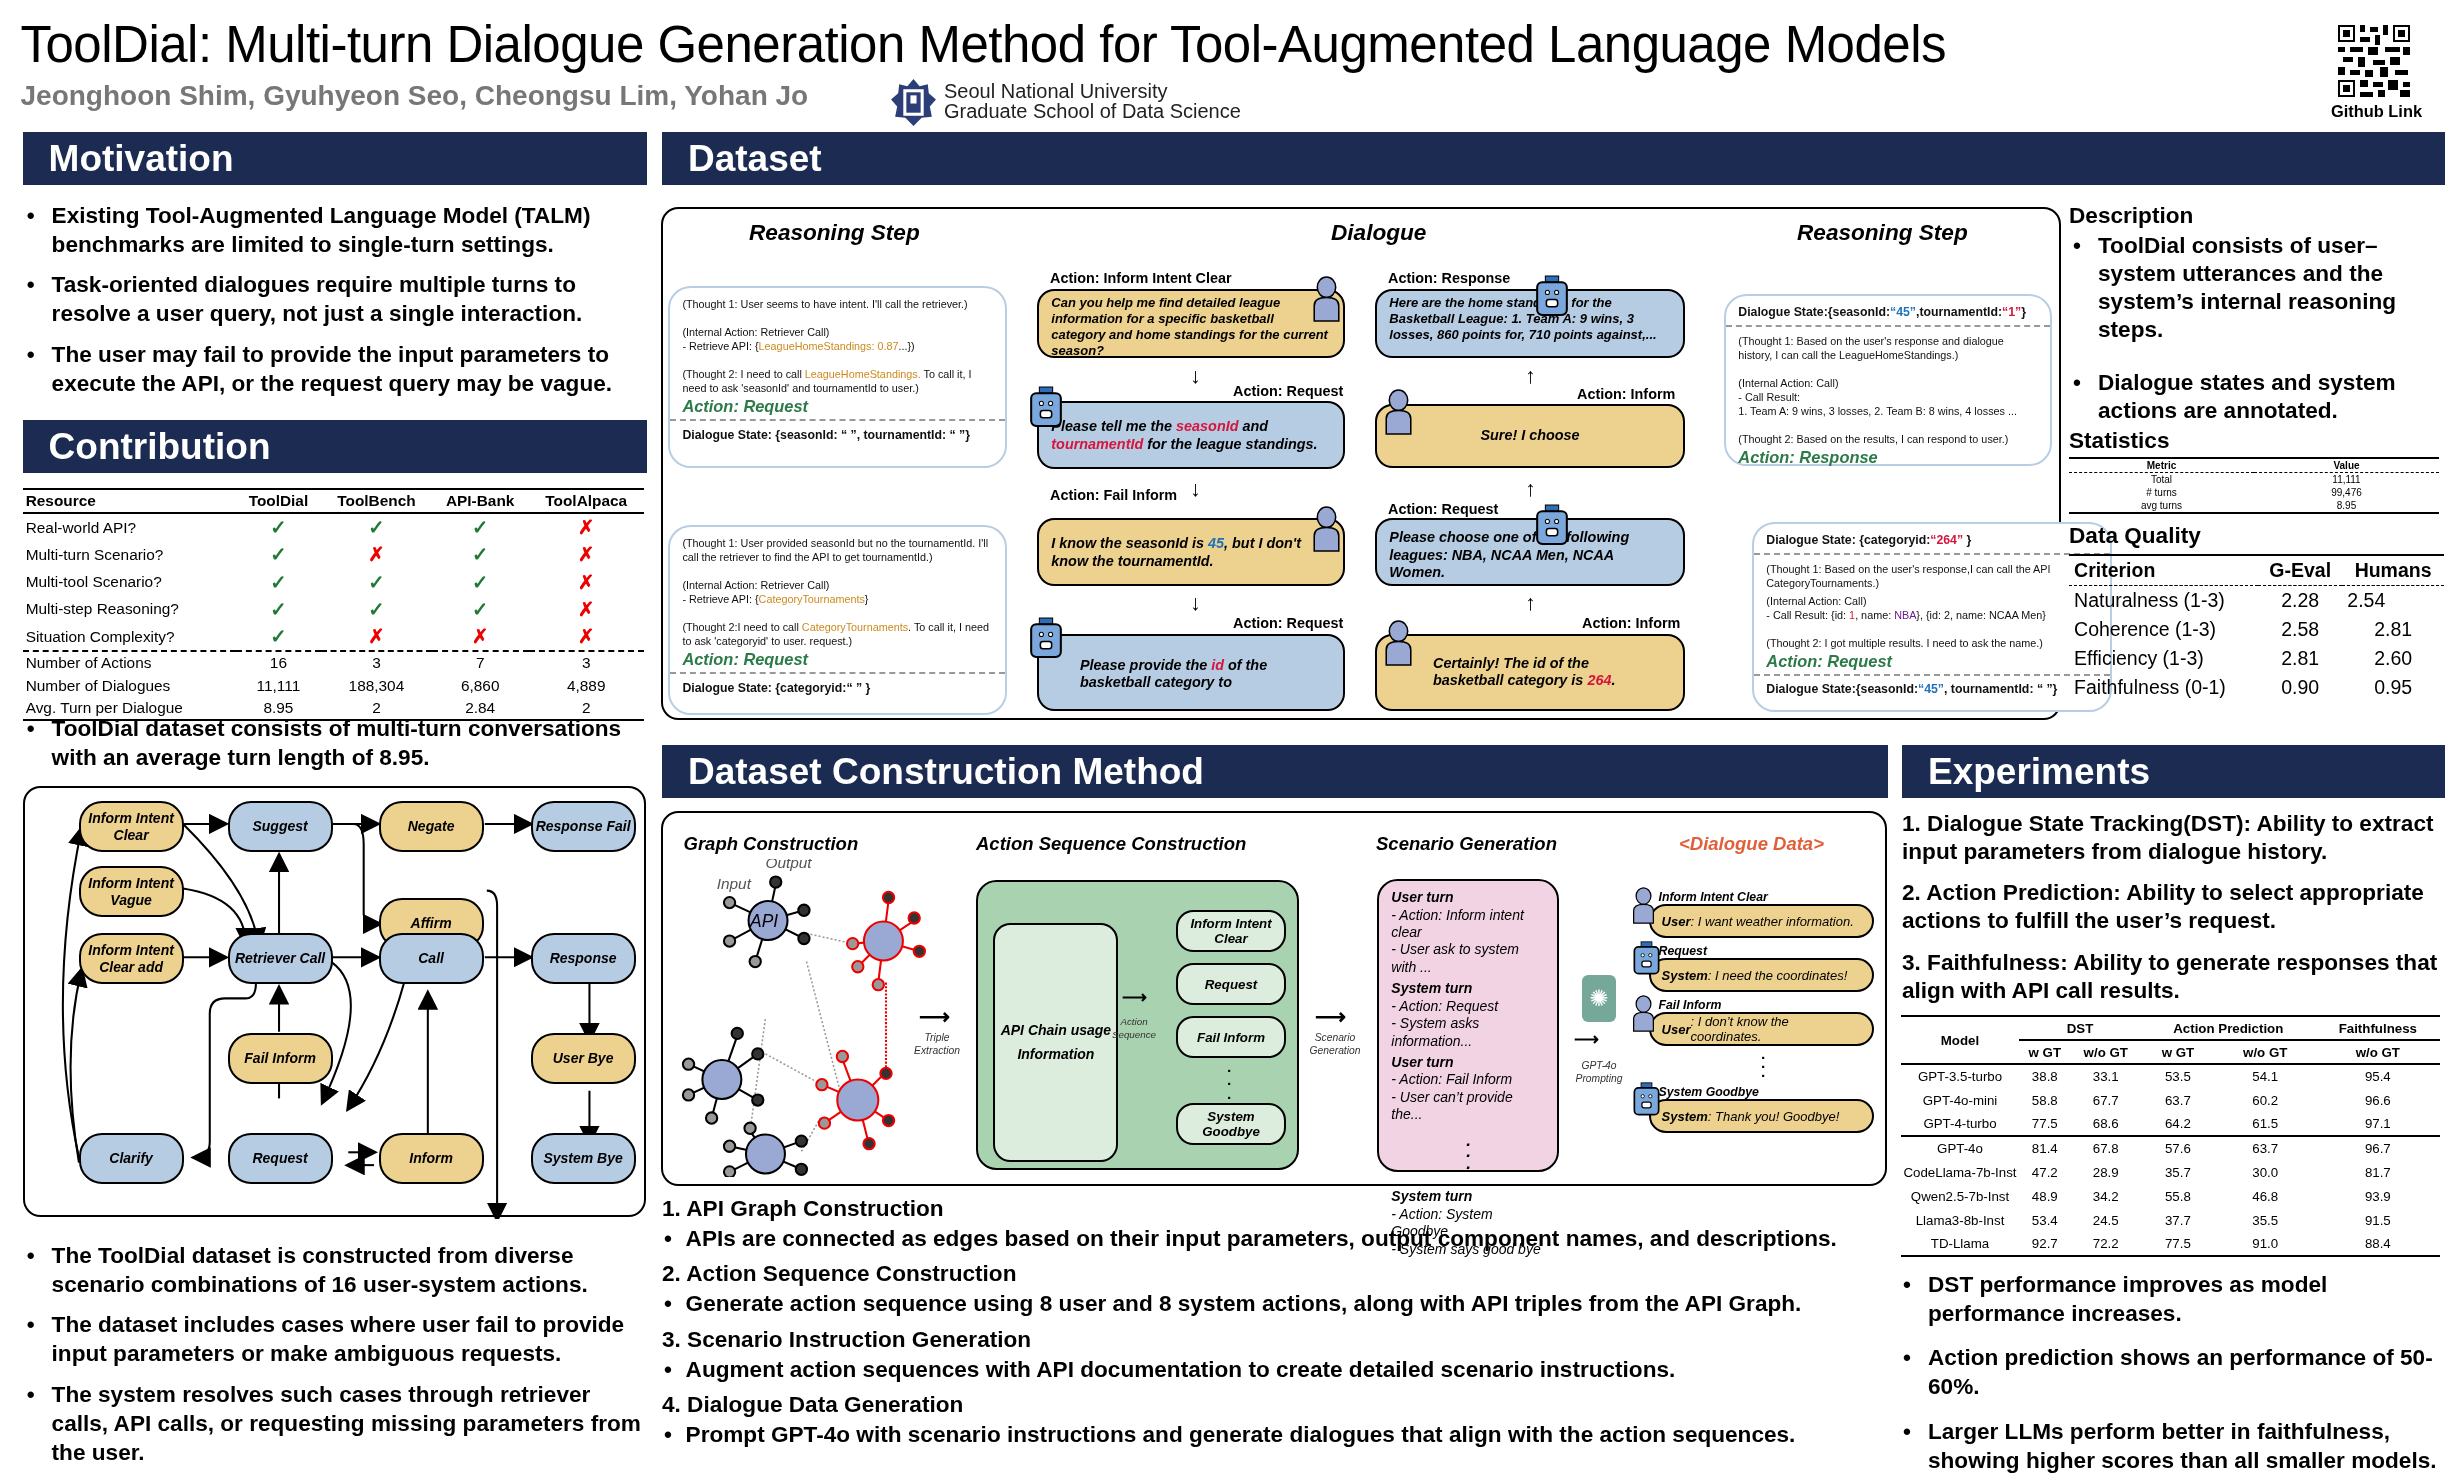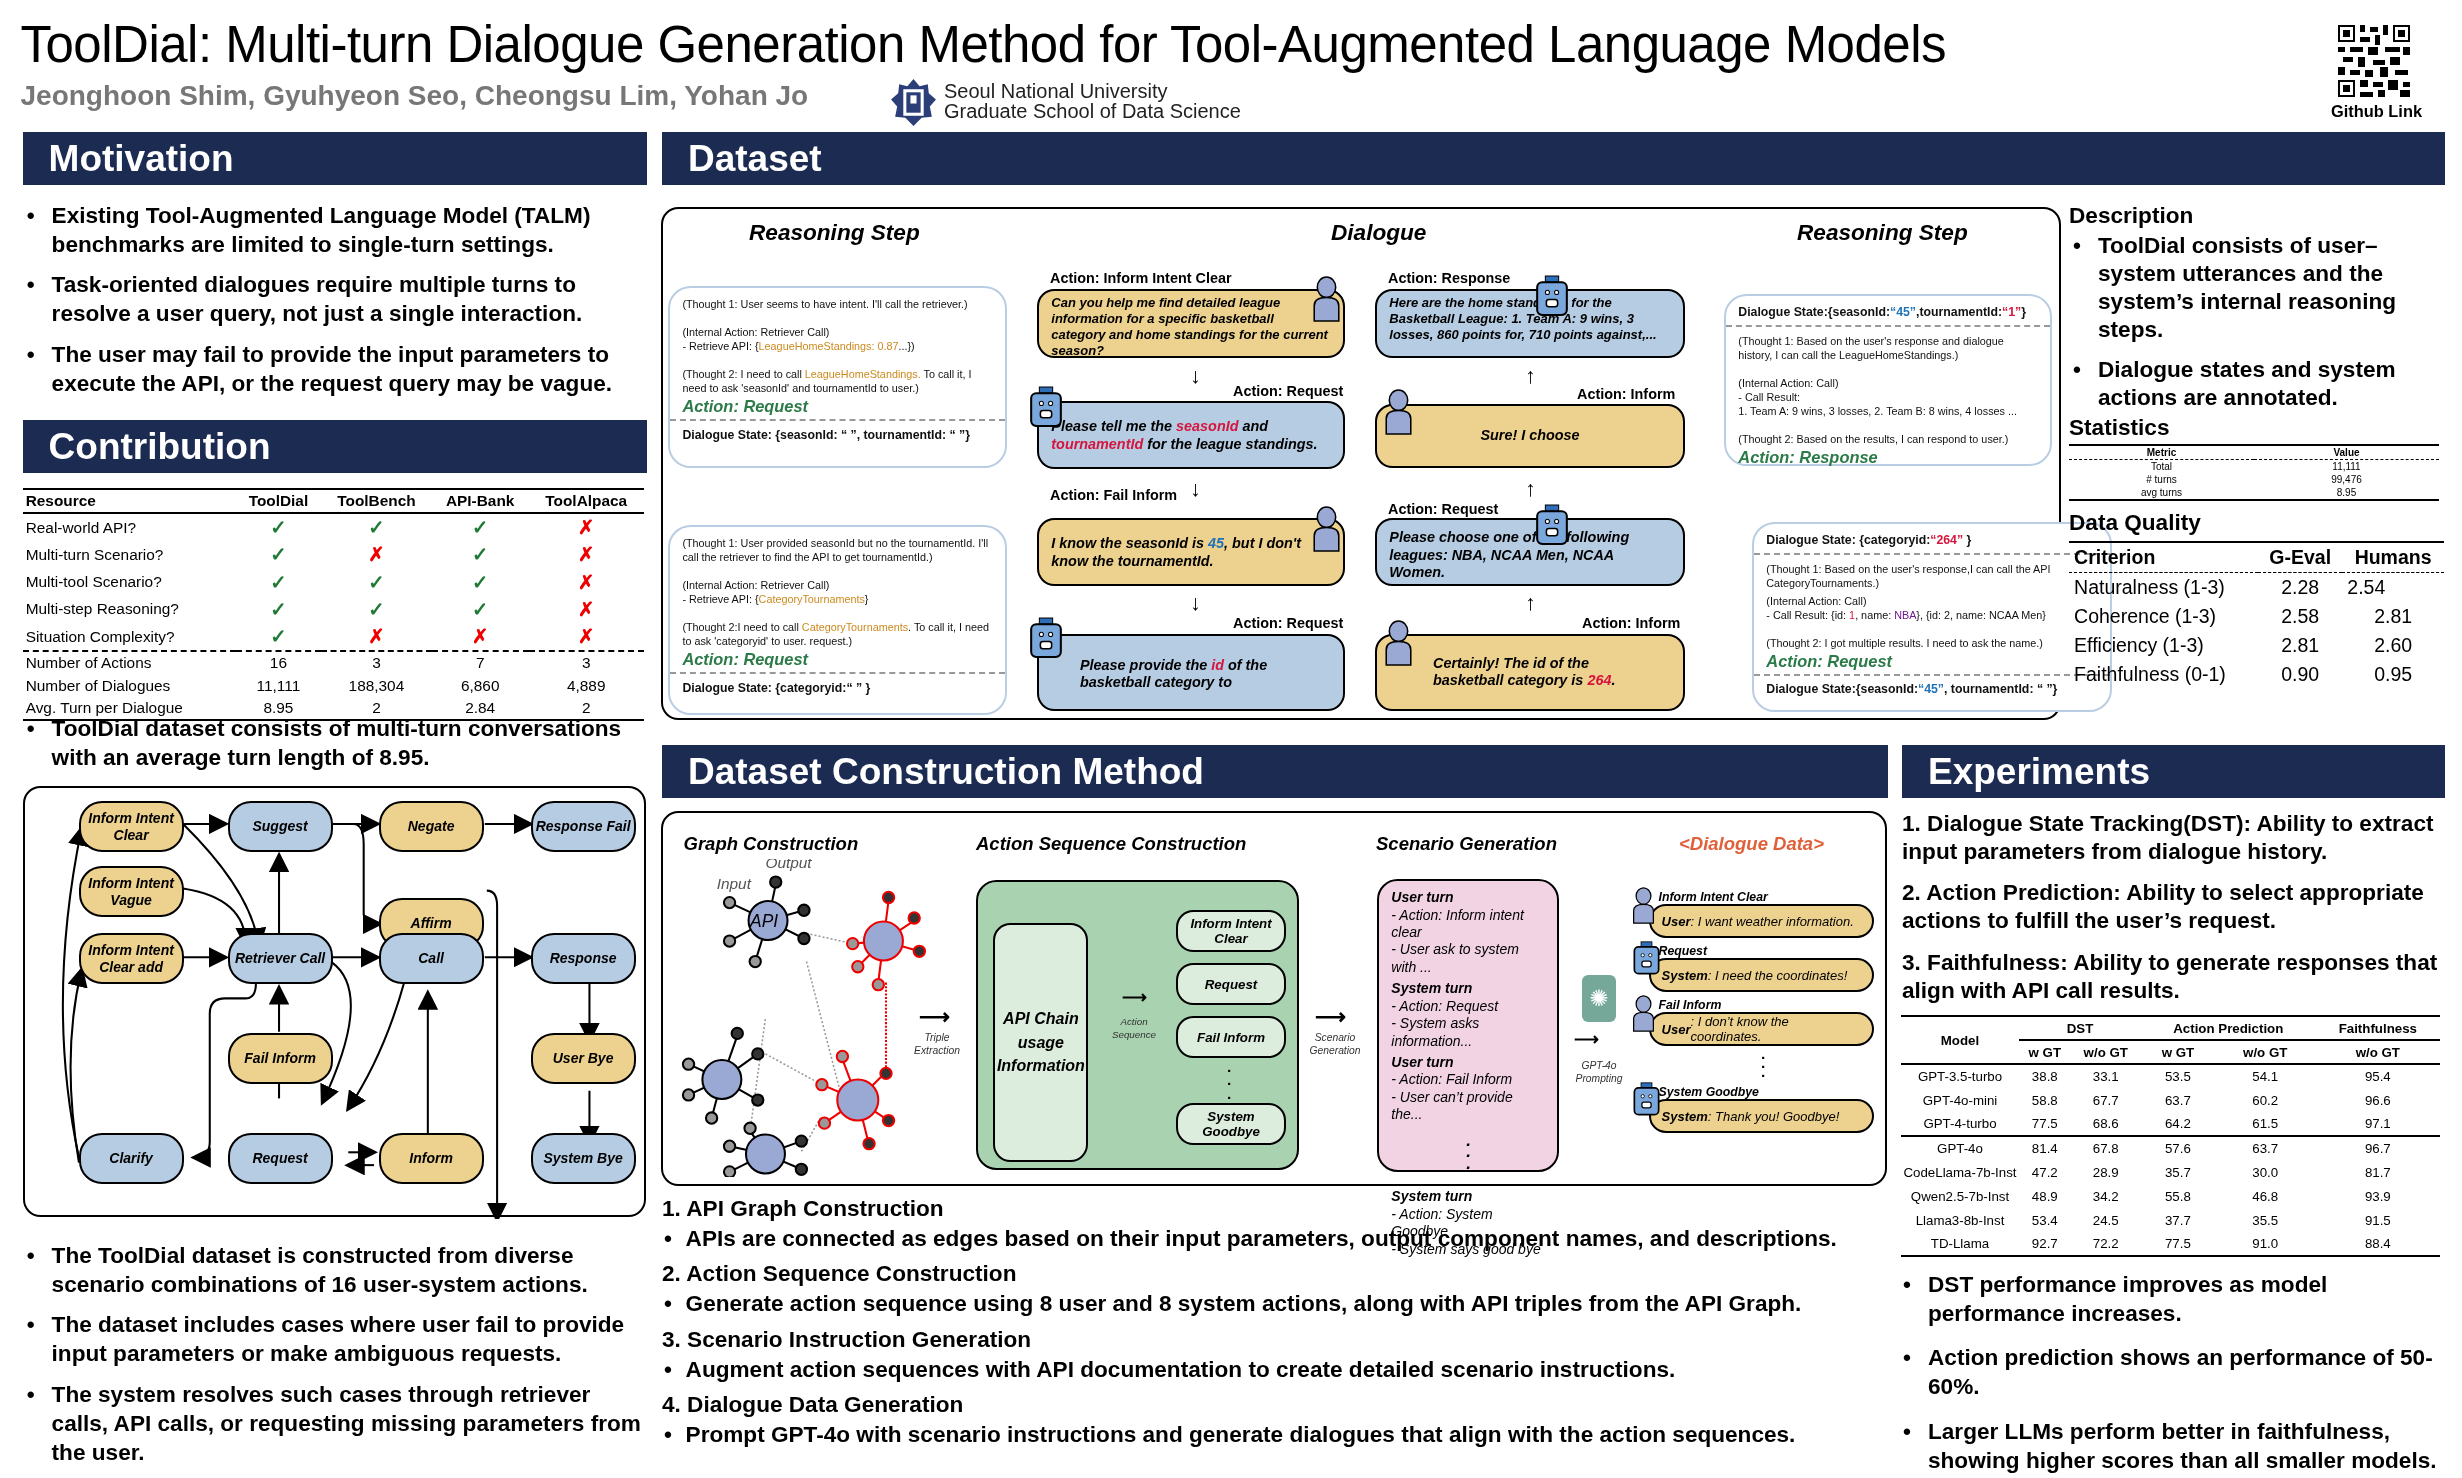--- a/index.html
+++ b/index.html
@@ -370,21 +370,21 @@
     <div>(Thought 2: I got multiple results. I need to ask the name.)</div>
     <div class="act">Action: Request</div>
     <div class="dash"></div>
     <div class="ds"><span>Dialogue State:{seasonId:</span><span class="bl">“45”</span><span>, tournamentId: “ ”}</span></div>
   </div>
 </div>
 
 <div class="abs" style="left:2069px;top:203px;width:380px">
   <div style="font-size:22.6px;font-weight:bold">Description</div>
   <ul class="bul" style="font-size:22.6px;line-height:28px;margin-top:3.1px">
-    <li style="margin-bottom:12px">ToolDial consists of user–system utterances and the system’s internal reasoning steps.</li>
+    <li style="margin-bottom:25px">ToolDial consists of user–system utterances and the system’s internal reasoning steps.</li>
     <li style="margin-bottom:3.1px">Dialogue states and system actions are annotated.</li>
   </ul>
   <div style="font-size:22.6px;font-weight:bold">Statistics</div>
   <table class="stab" style="width:370px;margin-top:3.1px">
     <tbody>
         <tr style="border-top:2.1px solid #000;border-bottom:1.5px dashed #000">
           <th style="width:50%">Metric</th>
           <th>Value</th>
         </tr>
     <tr>
@@ -527,21 +527,21 @@
         <circle cx="110" cy="560" r="11" fill="#999"></circle>
         <circle cx="110" cy="610" r="11" fill="#999"></circle>
       <circle cx="250" cy="550" r="11" fill="#333"></circle>
         <circle cx="250" cy="605" r="11" fill="#333"></circle>
     </g>
   </svg>
   <div class="abs arr" style="left:256px;top:191px">⟶</div>
   <div class="abs smit" style="left:246px;top:218px;width:56px">Triple Extraction</div>
 
   <div class="abs greenbox" style="left:313px;top:67px;width:323px;height:290px">
-    <div class="abs lgbox" style="left:15.4px;top:41px;width:95px;height:239px;font-size:16px;line-height:23.6px">API Chain usage Information</div>
+    <div class="abs lgbox" style="left:15.4px;top:41px;width:125px;height:239px;font-size:14px;line-height:23.6px">API Chain usage Information</div>
     <div class="abs smit" style="left:133px;top:133px;width:46px;font-size:9.8px">Action Sequence</div>
     <div class="abs arr" style="left:144px;top:105px;font-size:17.4px">⟶</div>
     <div class="abs lgbox" style="left:198px;top:28px;width:110px;height:42px;font-size:13.3px;line-height:15.4px">Inform Intent Clear</div>
     <div class="abs lgbox" style="left:198px;top:81px;width:110px;height:42px;font-size:13.3px">Request</div>
     <div class="abs lgbox" style="left:198px;top:134px;width:110px;height:42px;font-size:13.3px">Fail Inform</div>
     <div class="abs" style="left:249px;top:182px;font-size:15.4px;line-height:13.3px;font-weight:bold">·<br>·<br>·</div>
     <div class="abs lgbox" style="left:198px;top:221px;width:110px;height:42px;font-size:13.3px;line-height:15.4px">System Goodbye</div>
   </div>
   <div class="abs arr" style="left:652px;top:191px">⟶</div>
   <div class="abs smit" style="left:644px;top:218px;width:56px">Scenario Generation</div>

